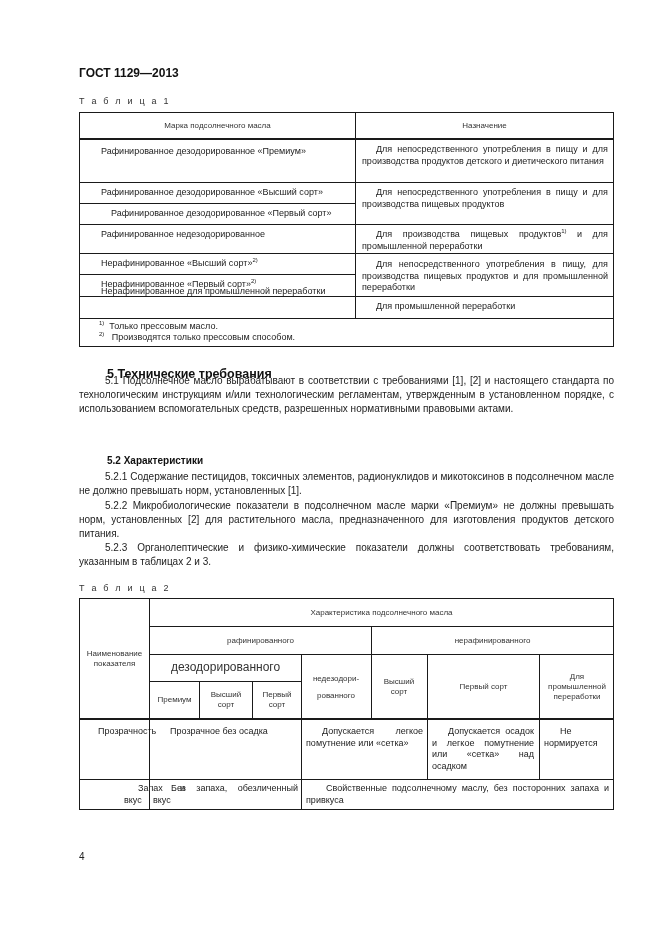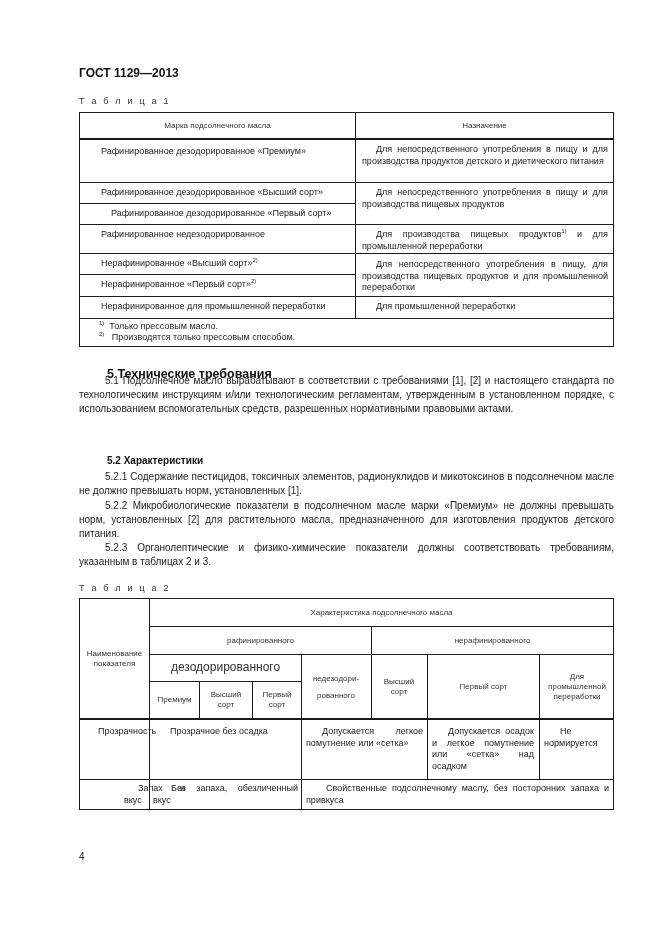--- a/index.html
+++ b/index.html
@@ -50,21 +50,21 @@
 
   <div class="cell center" style="left:80px; top:113px; width:275px; height:25px; font-size:8px; color:#333;">Марка подсолнечного масла</div>
   <div class="cell center" style="left:356px; top:113px; width:257px; height:25px; font-size:8px; color:#333;">Назначение</div>
 
   <div class="cell" style="left:101px; top:146px; width:250px;">Рафинированное дезодорированное «Премиум»</div>
   <div class="cell" style="left:101px; top:187px; width:252px;">Рафинированное дезодорированное «Высший сорт»</div>
   <div class="cell" style="left:101px; top:208px; width:252px;padding-left:10px;">Рафинированное дезодорированное «Первый сорт»</div>
   <div class="cell" style="left:101px; top:229px; width:250px;">Рафинированное недезодорированное</div>
   <div class="cell" style="left:101px; top:258px; width:250px;"><span>Нерафинированное «Высший сорт»</span><sup>2)</sup></div>
   <div class="cell" style="left:101px; top:279px; width:250px;"><span>Нерафинированное «Первый сорт»</span><sup>2)</sup></div>
-  <div class="cell" style="left:101px; top:301px; width:252px;">Нерафинированное для промышленной переработки</div>
+  <div class="cell" style="left:101px; top:286px; width:252px;">Нерафинированное для промышленной переработки</div>
 
   <div class="cell justify" style="left:362px; top:144px; width:246px; text-indent:14px;">Для непосредственного употребления в пищу и для производства продуктов детского и диетического питания</div>
   <div class="cell justify" style="left:362px; top:187px; width:246px; text-indent:14px;">Для непосредственного употребления в пищу и для производства пищевых продуктов</div>
   <div class="cell justify" style="left:362px; top:229px; width:246px; text-indent:14px;"><span>Для производства пищевых продуктов</span><sup>1)</sup><span> и для промышленной переработки</span></div>
   <div class="cell justify" style="left:362px; top:259px; width:246px; text-indent:14px;">Для непосредственного употребления в пищу, для производства пищевых продуктов и для промышленной переработки</div>
   <div class="cell" style="left:376px; top:301px; width:232px;">Для промышленной переработки</div>
 
   <div class="cell" style="left:99px; top:321px; width:500px;"><sup>1)</sup>&nbsp;&nbsp;<span>Только прессовым масло.</span></div>
   <div class="cell" style="left:99px; top:332px; width:500px;"><sup>2)</sup>&nbsp;&nbsp;&nbsp;<span>Производятся только прессовым способом.</span></div>
 </div>

